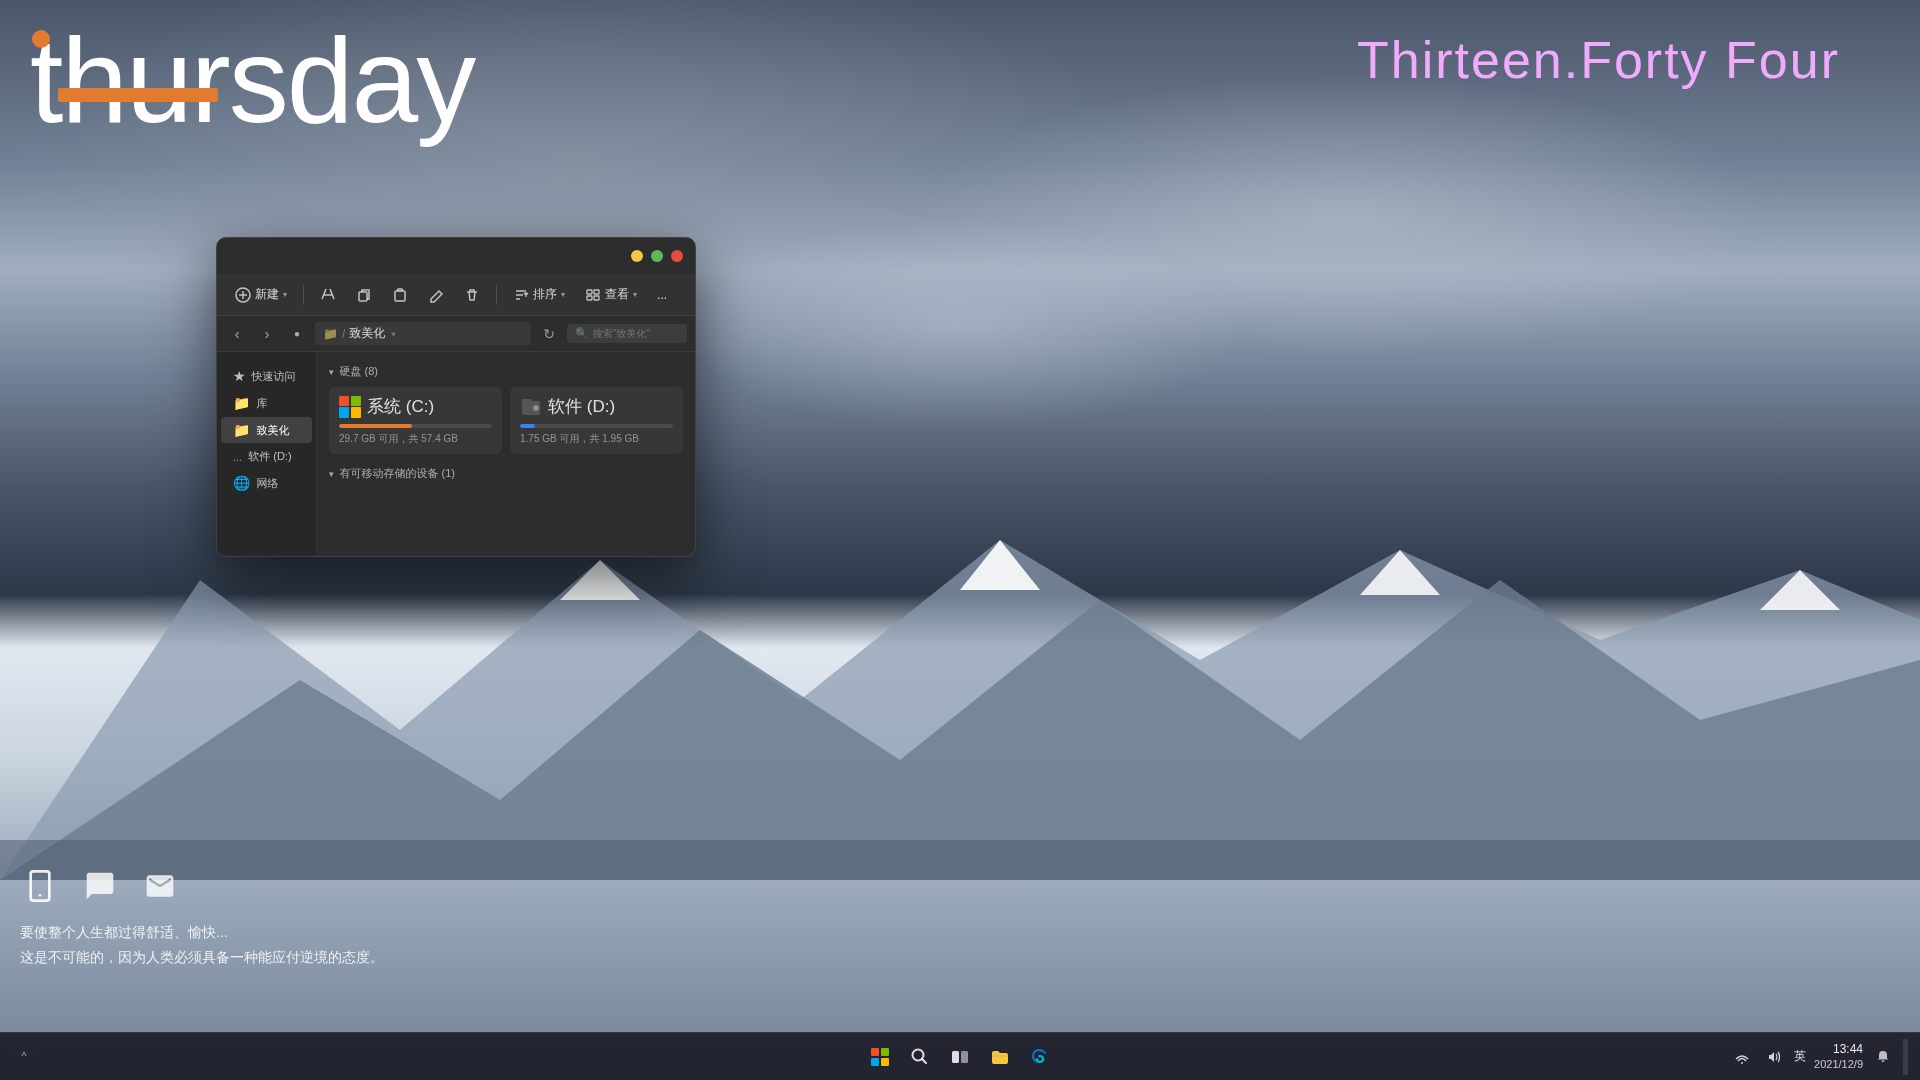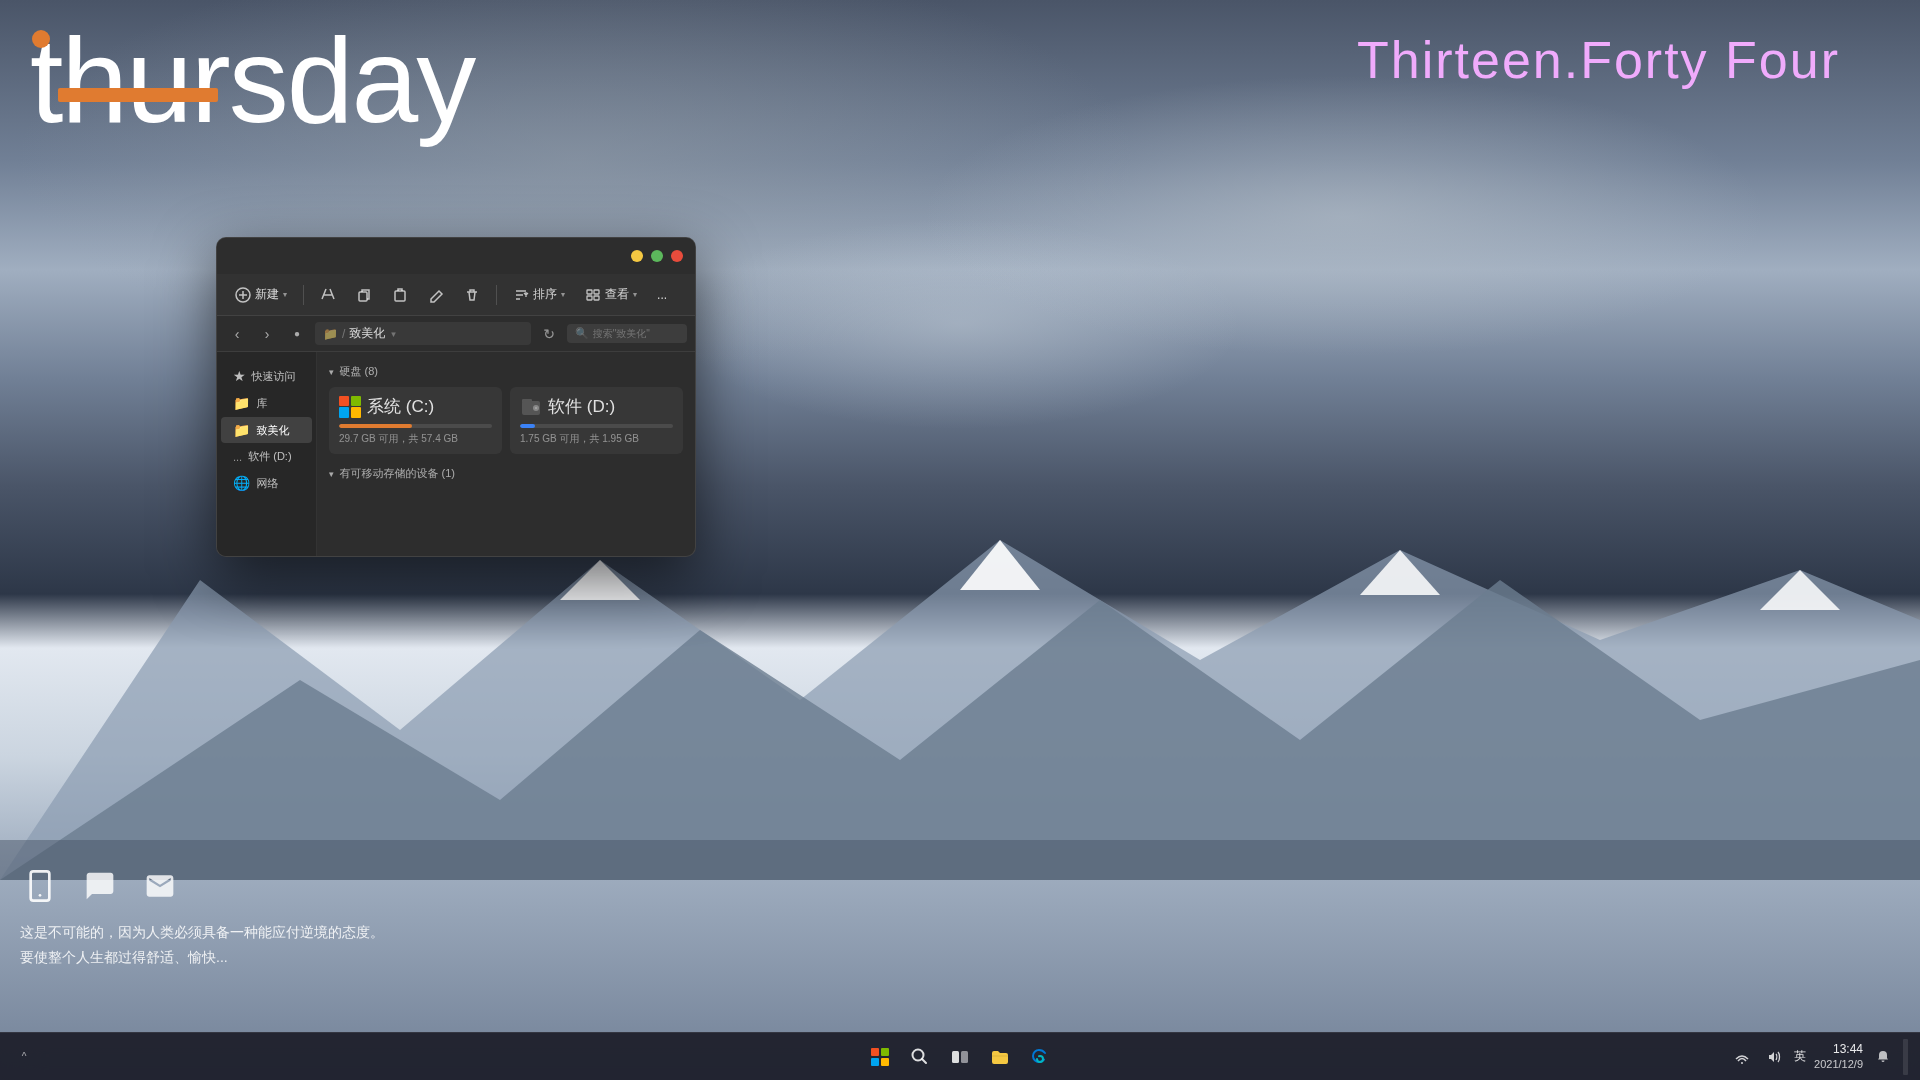--- a/index.html
+++ b/index.html
@@ -634,22 +634,22 @@
         <path d="M20 2H4c-1.1 0-2 .9-2 2v18l4-4h14c1.1 0 2-.9 2-2V4c0-1.1-.9-2-2-2z" fill="white" opacity="0.9"></path>
       </svg>
     </div>
     <div class="widget-icon">
       <svg viewBox="0 0 24 24" xmlns="http://www.w3.org/2000/svg">
         <path d="M20 4H4c-1.1 0-2 .9-2 2v12c0 1.1.9 2 2 2h16c1.1 0 2-.9 2-2V6c0-1.1-.9-2-2-2zm0 4l-8 5-8-5V6l8 5 8-5v2z" fill="white" opacity="0.9"></path>
       </svg>
     </div>
   </div>
   <div class="quote-text">
+    <div>要使整个人生都过得舒适、愉快...</div>
     <div>这是不可能的，因为人类必须具备一种能应付逆境的态度。</div>
-    <div>要使整个人生都过得舒适、愉快...</div>
   </div>
 </div>
 
 <div class="file-explorer">
 
   <div class="title-bar">
     <div class="traffic-light tl-yellow"></div>
     <div class="traffic-light tl-green"></div>
     <div class="traffic-light tl-red"></div>
   </div>

